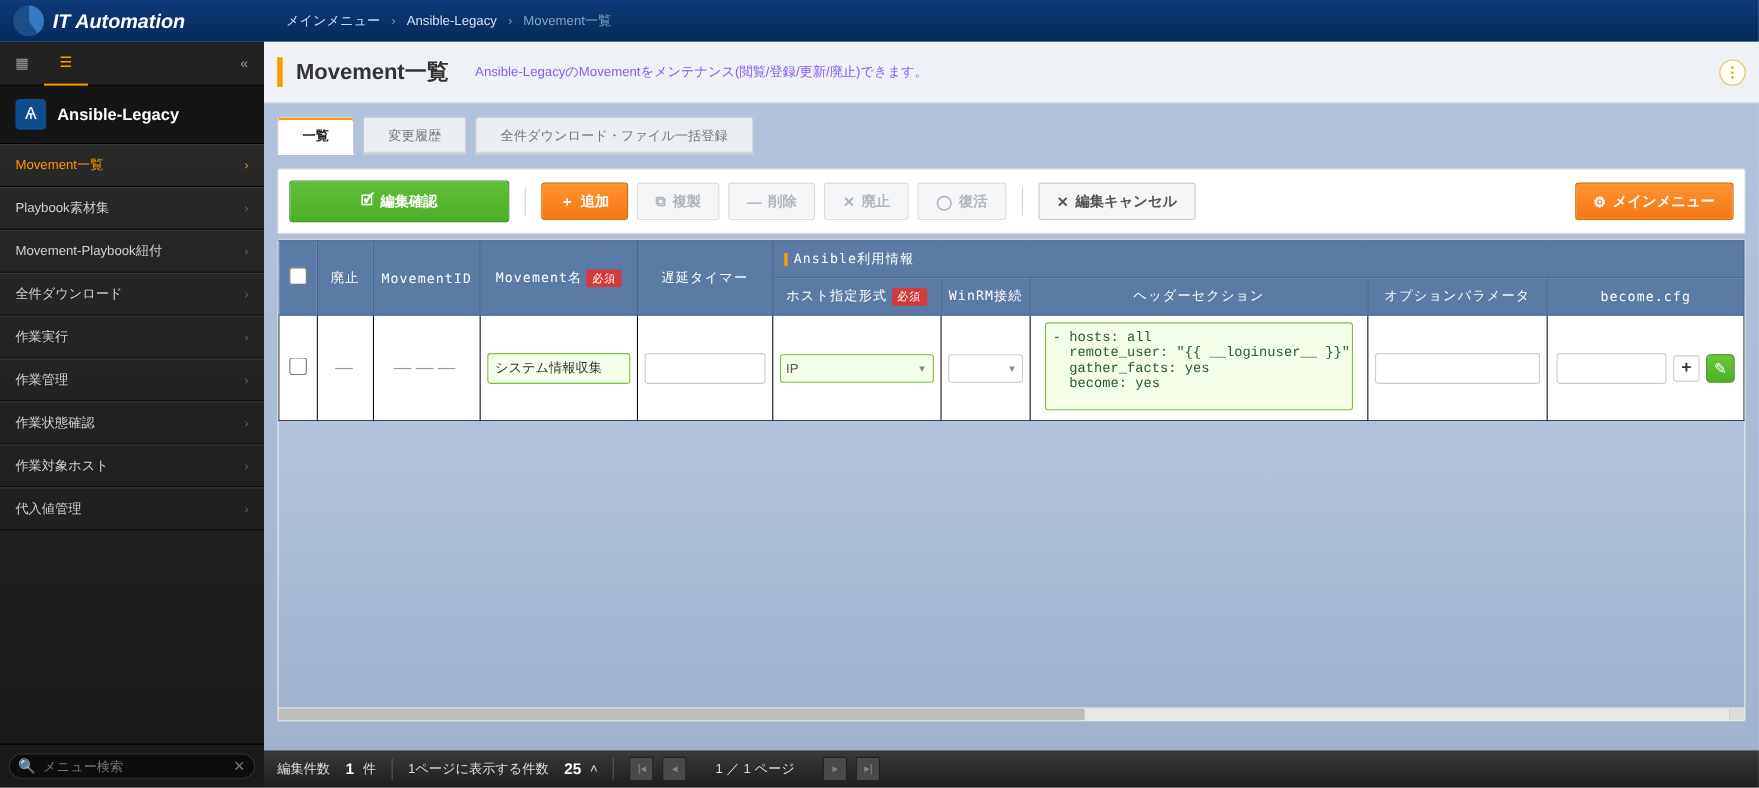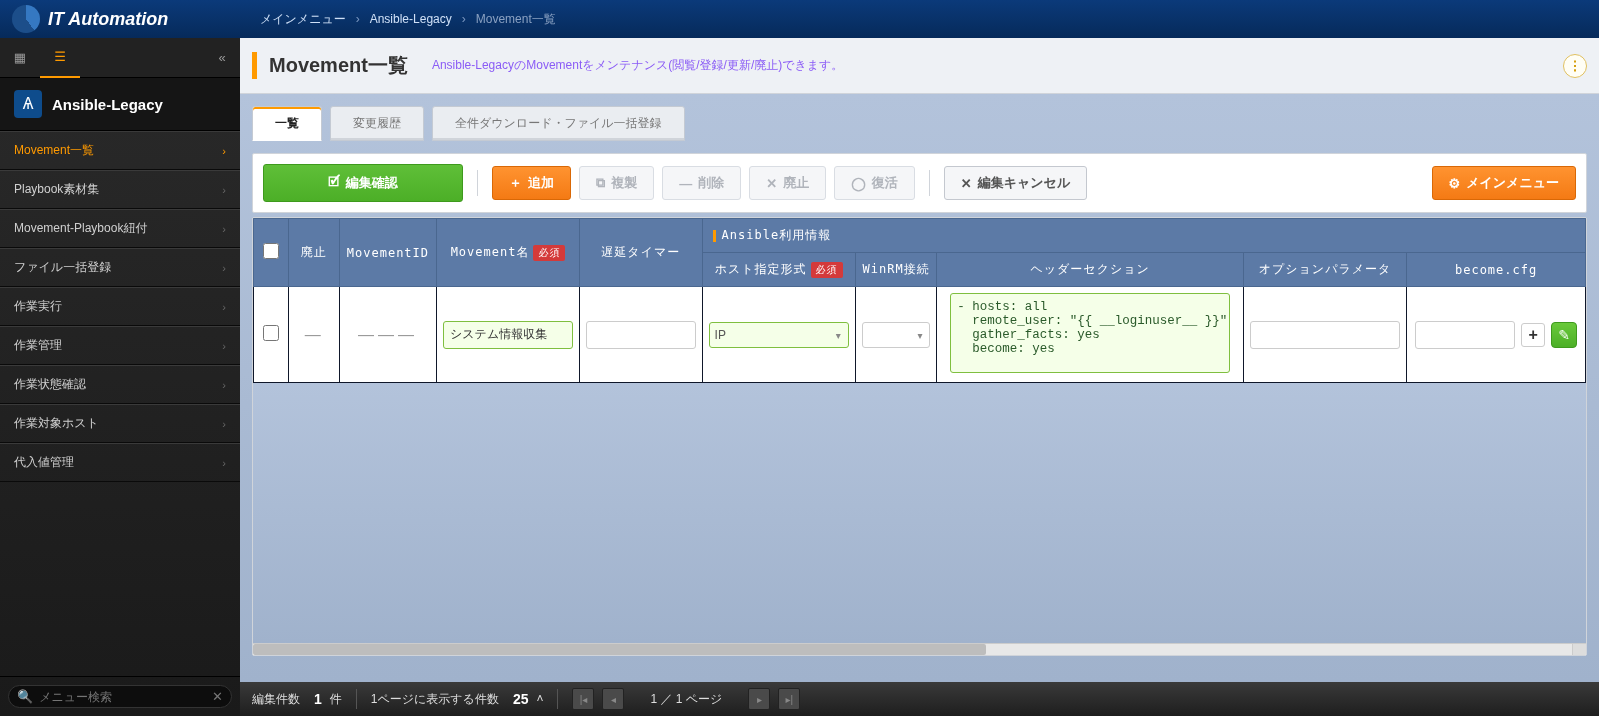--- a/index.html
+++ b/index.html
@@ -126,21 +126,21 @@
       </div>
     <div class="side-item">
         <span>Playbook素材集</span>
         <span class="chev">›</span>
       </div>
     <div class="side-item">
         <span>Movement-Playbook紐付</span>
         <span class="chev">›</span>
       </div>
     <div class="side-item">
-        <span>ファイル一括登録</span>
+        <span>全件ダウンロード</span>
         <span class="chev">›</span>
       </div>
     <div class="side-item">
         <span>作業実行</span>
         <span class="chev">›</span>
       </div>
     <div class="side-item">
         <span>作業管理</span>
         <span class="chev">›</span>
       </div>

